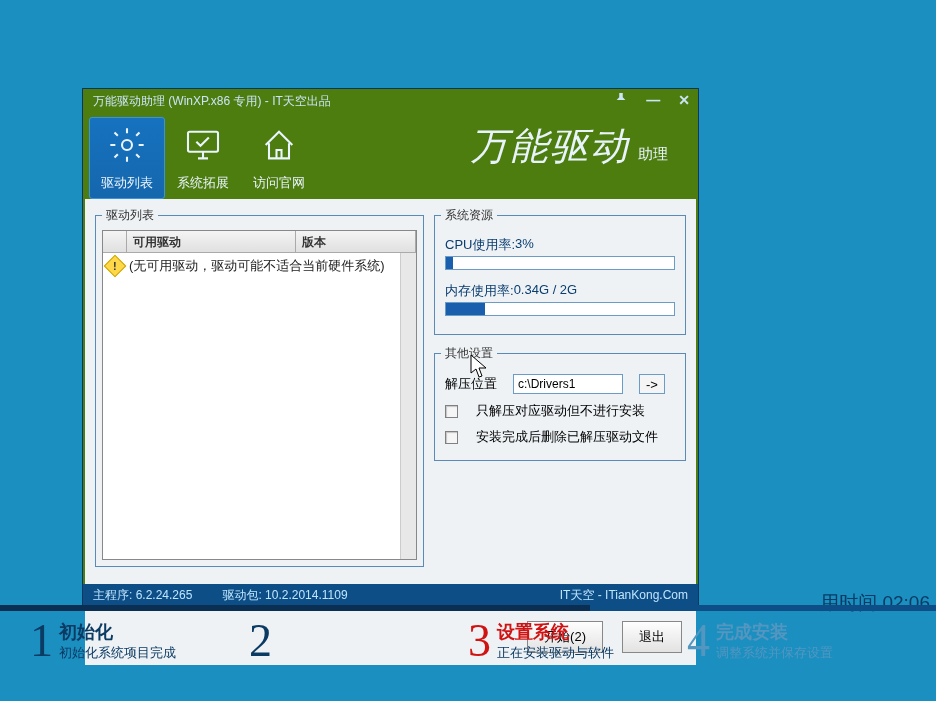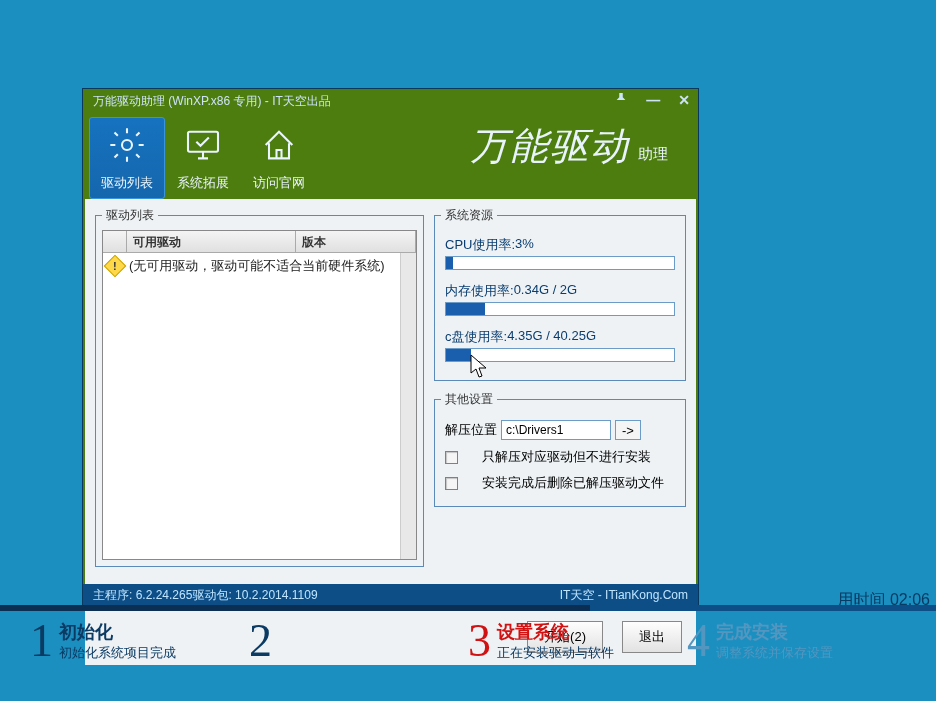--- a/index.html
+++ b/index.html
@@ -156,39 +156,39 @@
 }
 .resource-row { margin: 6px 4px 12px 4px; }
 .resource-label { font-size: 13px; color: #0a3d70; display: flex; margin-bottom: 2px; }
 .resource-label span:first-child { letter-spacing: 0; }
 .progress {
   height: 14px;
   border: 1px solid #6b9bc7;
   background: #fff;
 }
 .progress-fill { height: 100%; background: #1a5fae; }
-.other-row { display: flex; align-items: center; gap: 4px; margin: 6px 4px; font-size: 13px; }
+.other-row { display: flex; align-items: center; gap: 16px; margin: 6px 4px; font-size: 13px; }
 .other-input {
   border: 1px solid #6b9bc7;
   padding: 2px 4px;
   width: 110px;
   height: 20px;
   font-size: 12px;
 }
 .arrow-btn {
   border: 1px solid #6b9bc7;
   background: #f5f5f5;
   width: 26px;
   height: 20px;
   display: flex;
   align-items: center;
   justify-content: center;
   cursor: pointer;
 }
-.chk-row { display: flex; align-items: center; gap: 24px; margin: 8px 4px; font-size: 13px; }
+.chk-row { display: flex; align-items: center; gap: 18px; margin: 8px 4px; font-size: 13px; }
 .chk {
   width: 13px;
   height: 13px;
   border: 1px solid #808080;
   background: #f5f5f5;
   box-shadow: inset 1px 1px 1px rgba(0,0,0,0.2);
 }
 .action-buttons {
   display: flex;
   justify-content: flex-end;
@@ -208,28 +208,29 @@
   left: 0;
   right: 0;
   bottom: 0;
   height: 22px;
   background: #0d4e87;
   color: #bfe5ff;
   display: flex;
   align-items: center;
   padding: 0 10px;
   font-size: 12px;
+  gap: 30px;
 }
 .statusbar .right { margin-left: auto; }
 .time-label {
   position: absolute;
   right: 6px;
   top: 590px;
   color: #083b63;
-  font-size: 16px;
+  font-size: 19px;
 }
 .bottom-progress {
   position: absolute;
   left: 0;
   bottom: 90px;
   width: 100%;
   height: 6px;
   background: #0d4e87;
 }
 .bottom-progress-fill {
@@ -358,29 +359,20 @@
         </div>
         <div class="resource-row">
           <div class="resource-label">
             <span>内存使用率:</span>
             <span>0.34G / 2G</span>
           </div>
           <div class="progress">
               <div class="progress-fill" style="width:17%"></div>
             </div>
         </div>
-        <div class="resource-row">
-          <div class="resource-label">
-            <span>c盘使用率:</span>
-            <span>4.35G / 40.25G</span>
-          </div>
-          <div class="progress">
-              <div class="progress-fill" style="width:11%"></div>
-            </div>
-        </div>
       </fieldset>
 
       <fieldset>
         <legend>其他设置</legend>
         <div class="other-row">
           <span>解压位置</span>
           <input class="other-input" value="c:\Drivers1" style="">
           <div class="arrow-btn">-&gt;</div>
         </div>
         <div class="chk-row">

